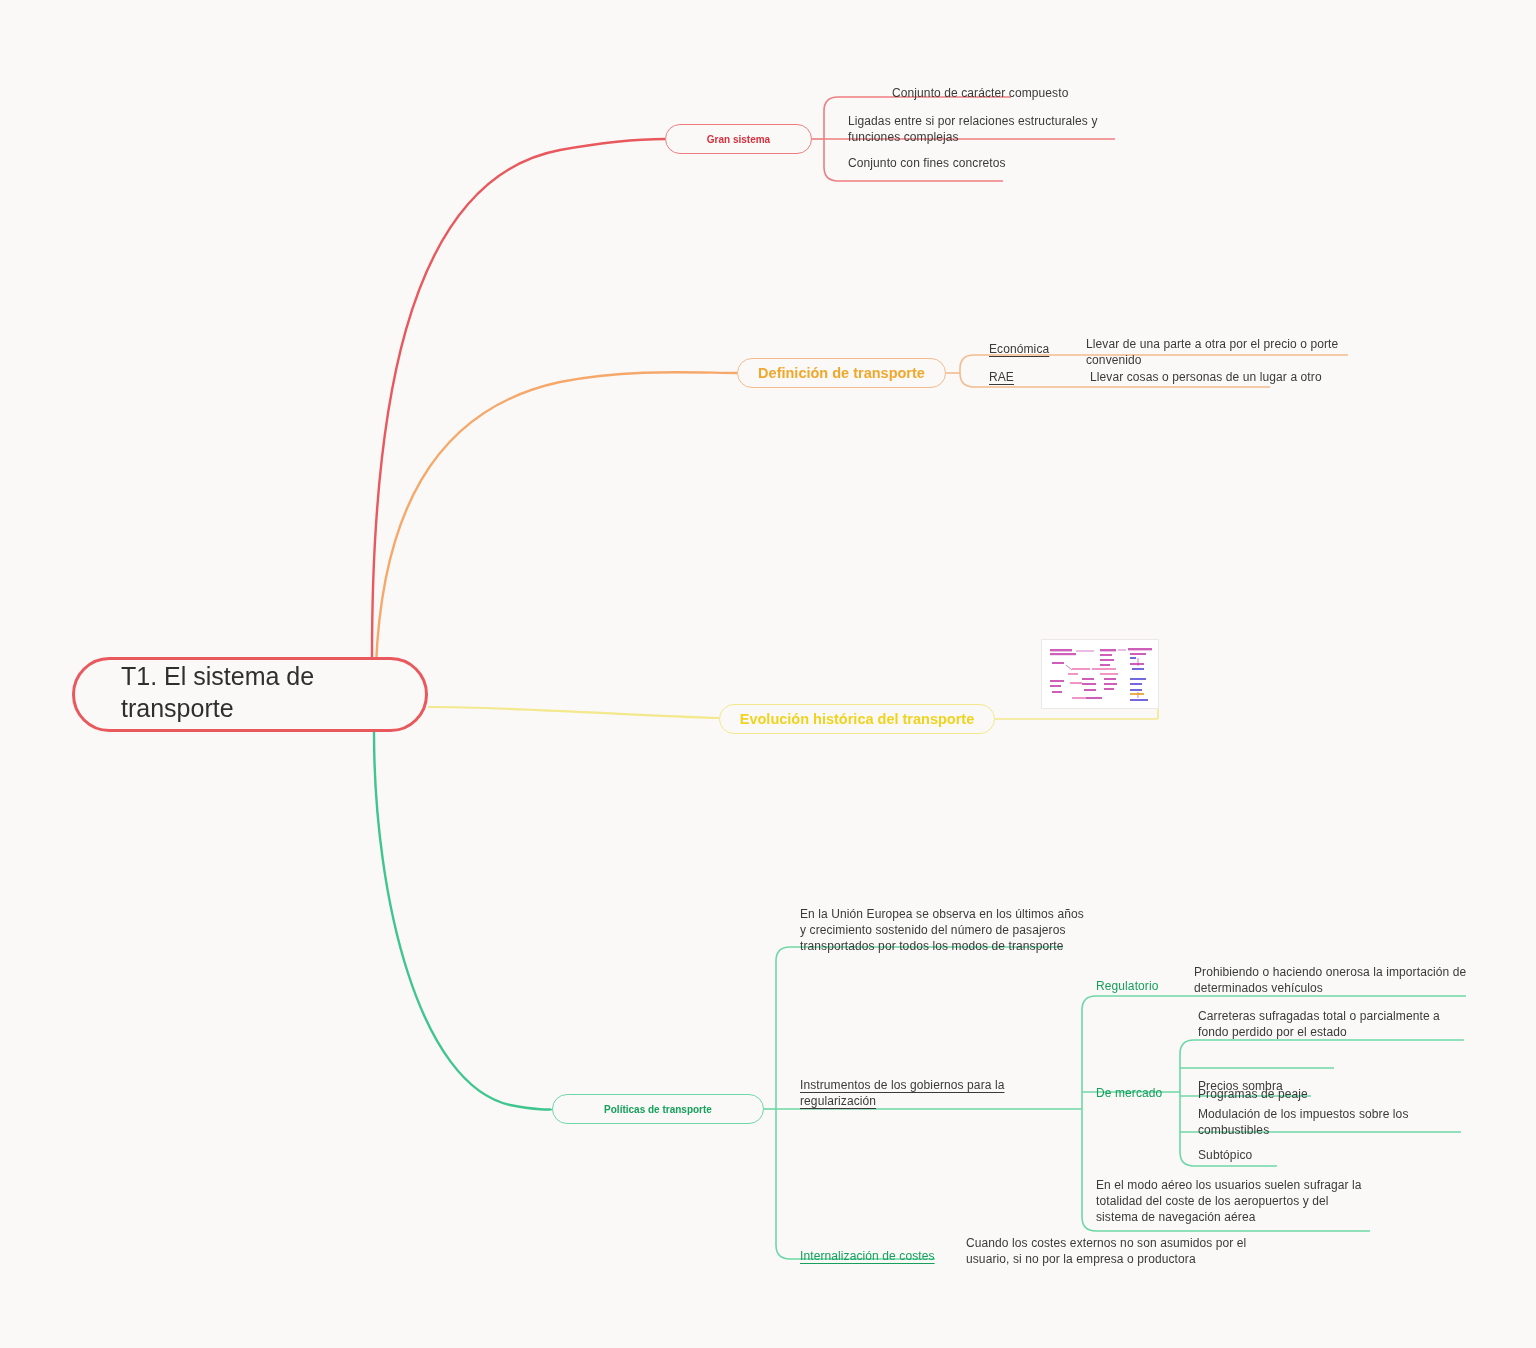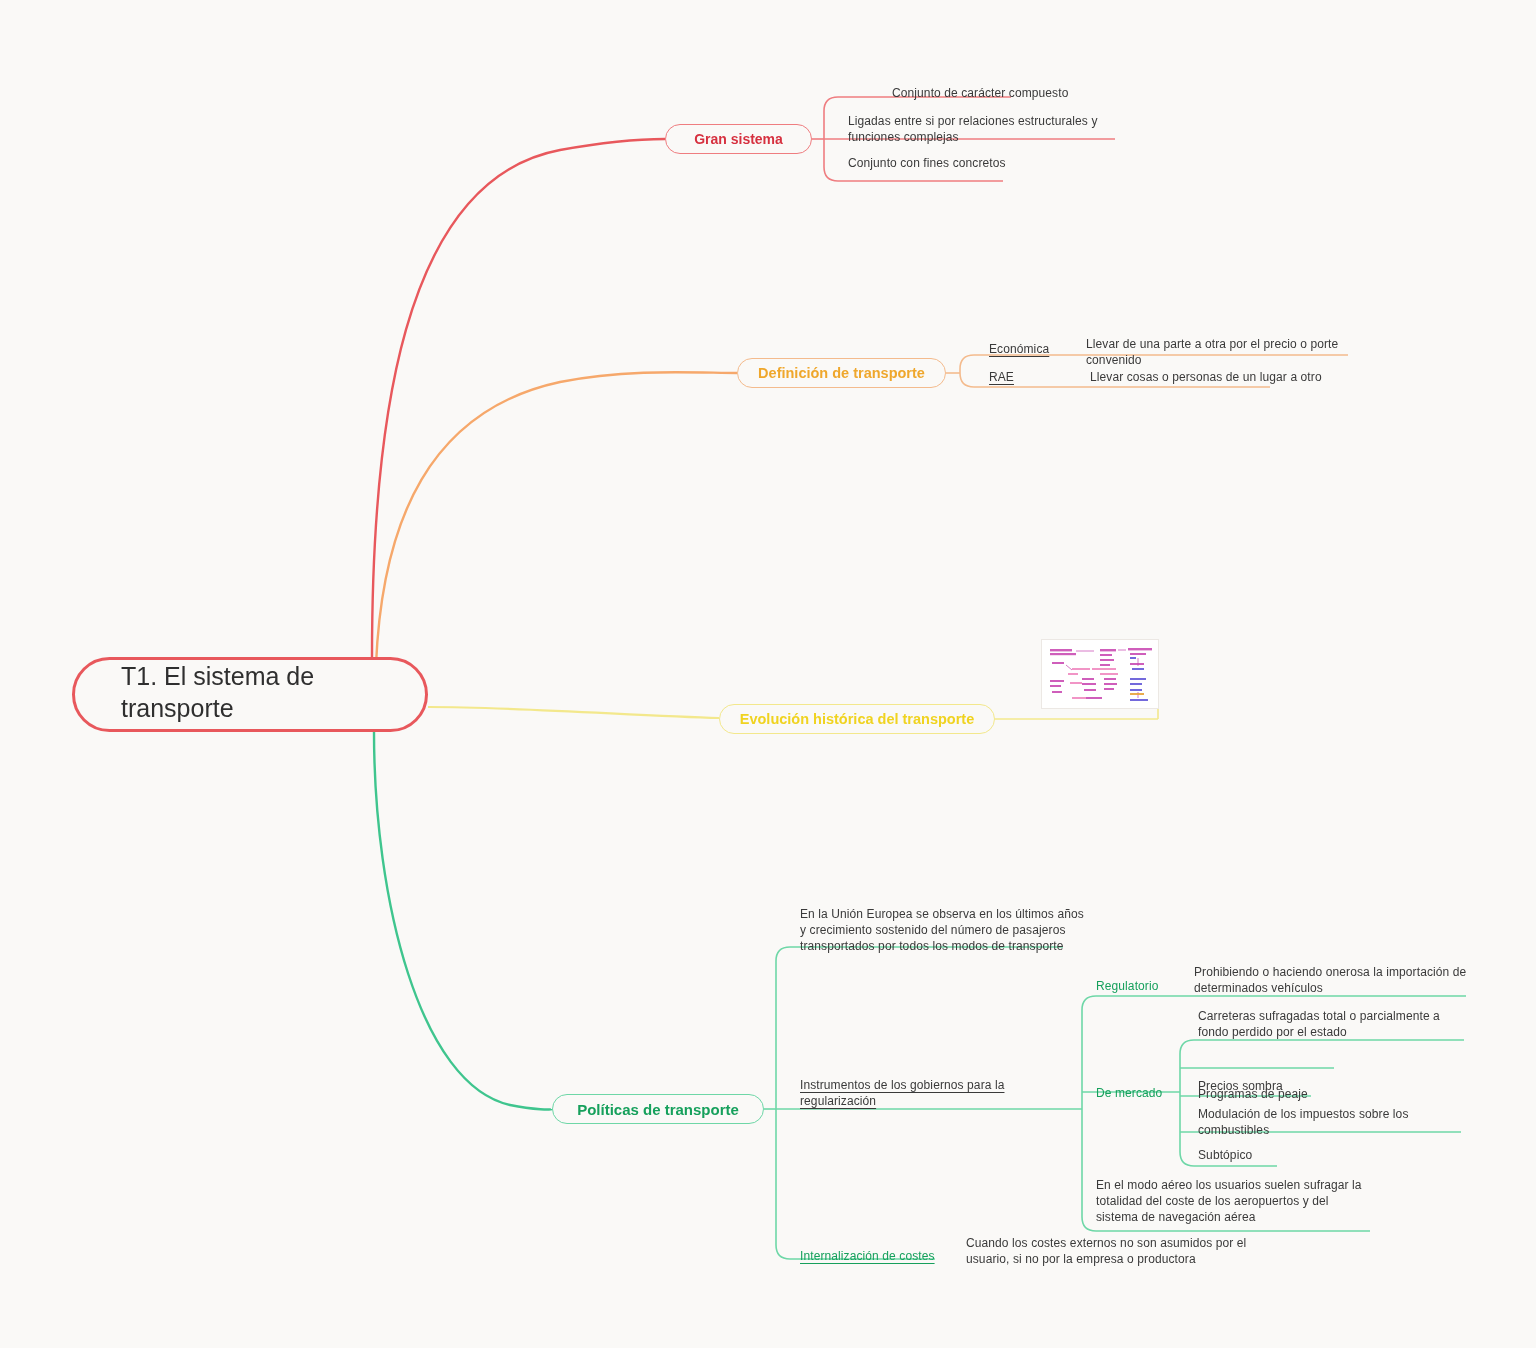--- a/index.html
+++ b/index.html
@@ -28,33 +28,33 @@
     border-radius:38px;
     justify-content:flex-start;
     padding:0 0 5px 46px;
     font-size:25px;font-weight:normal;color:#2f2f2f;
     line-height:1.3;white-space:normal;
   }
   #root-node .rl{display:block;}
 
   #node-gran-sistema{
     left:665px;top:124px;width:147px;height:30px;
-    border:1.6px solid #ef7d80;color:#d6303f;font-size:14px;
+    border:1.6px solid #ef7d80;color:#d6303f;font-size:10px;
   }
   #node-definicion{
     left:737px;top:358px;width:209px;height:30px;
     border:1.6px solid #f4bb8d;color:#efa72c;font-size:14.5px;
   }
   #node-evolucion{
     left:719px;top:704px;width:276px;height:30px;
     border:1.6px solid #f3e88c;color:#f0d320;font-size:14.5px;
   }
   #node-politicas{
     left:552px;top:1094px;width:212px;height:30px;
-    border:1.6px solid #6ed7a7;color:#16a05c;font-size:15px;
+    border:1.6px solid #6ed7a7;color:#16a05c;font-size:10px;
   }
 
   .leaf{
     position:absolute;
     font-size:12px;
     line-height:1.35;
     color:#3a3a3a;
     letter-spacing:.1px;
   }
   .lbl{

